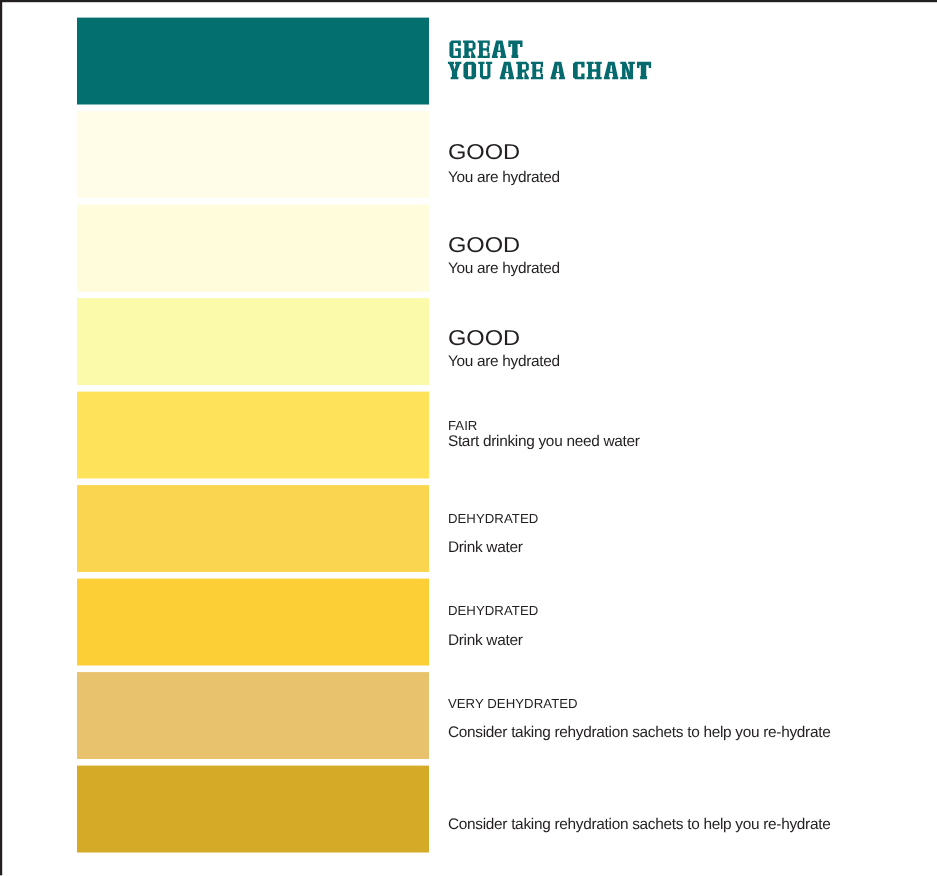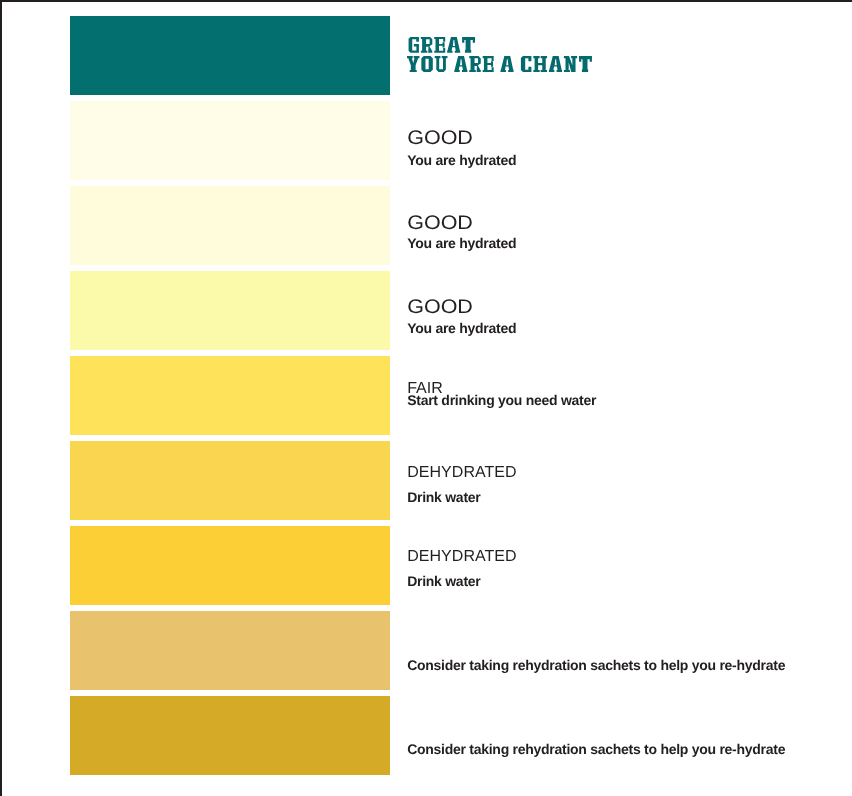--- a/index.html
+++ b/index.html
@@ -11,26 +11,26 @@
 
   .edge-top{position:absolute;left:0;top:0;width:852px;height:2px;background:#231f20;}
   .edge-left{position:absolute;left:0;top:0;width:2px;height:796px;background:#231f20;}
 
   .swatch{position:absolute;left:70px;width:320px;height:79.5px;}
   .r0{top:15.6px}  .r1{top:100.6px} .r2{top:185.6px} .r3{top:270.6px}
   .r4{top:355.6px} .r5{top:440.6px} .r6{top:525.6px} .r7{top:610.6px}
   .r8{top:695.6px}
 
   .lvl{position:absolute;left:407.2px;white-space:nowrap;color:#231f20;
-       font-family:"Liberation Sans",sans-serif;font-size:16px;font-weight:400;
+       font-family:"Liberation Sans",sans-serif;font-size:12px;font-weight:400;
        line-height:1;letter-spacing:0.04px;
        transform:translateZ(0);transform-origin:0 0;}
   .lvl.wide{font-size:21.5px;letter-spacing:0px;transform:scaleY(0.91) translateZ(0);}
   .sub{position:absolute;left:407.2px;white-space:nowrap;color:#231f20;
-       font-family:"Liberation Sans",sans-serif;font-size:14px;font-weight:700;
+       font-family:"Liberation Sans",sans-serif;font-size:14px;font-weight:400;
        line-height:1;letter-spacing:-0.27px;
        transform:translateZ(0);transform-origin:0 0;}
 
   .t1{top:129.3px}  .s1{top:152.8px}
   .t2{top:213.8px}  .s2{top:235.8px}
   .t3{top:298.4px}  .s3{top:320.8px}
   .t4{top:381.3px}  .s4{top:393px}
   .t5{top:464.8px}  .s5{top:490.2px}
   .t6{top:549.2px}  .s6{top:573.6px}
   .t7{top:633.8px}  .s7{top:658.2px}
@@ -91,17 +91,18 @@
 
   <div class="lvl t4">FAIR</div>
   <div class="sub s4">Start drinking you need water</div>
 
   <div class="lvl t5">DEHYDRATED</div>
   <div class="sub s5">Drink water</div>
 
   <div class="lvl t6">DEHYDRATED</div>
   <div class="sub s6">Drink water</div>
 
+  <div class="lvl t7">VERY DEHYDRATED</div>
   <div class="sub s7">Consider taking rehydration sachets to help you re-hydrate</div>
 
   <div class="sub s8">Consider taking rehydration sachets to help you re-hydrate</div>
 
 </div>
 
 </body></html>

